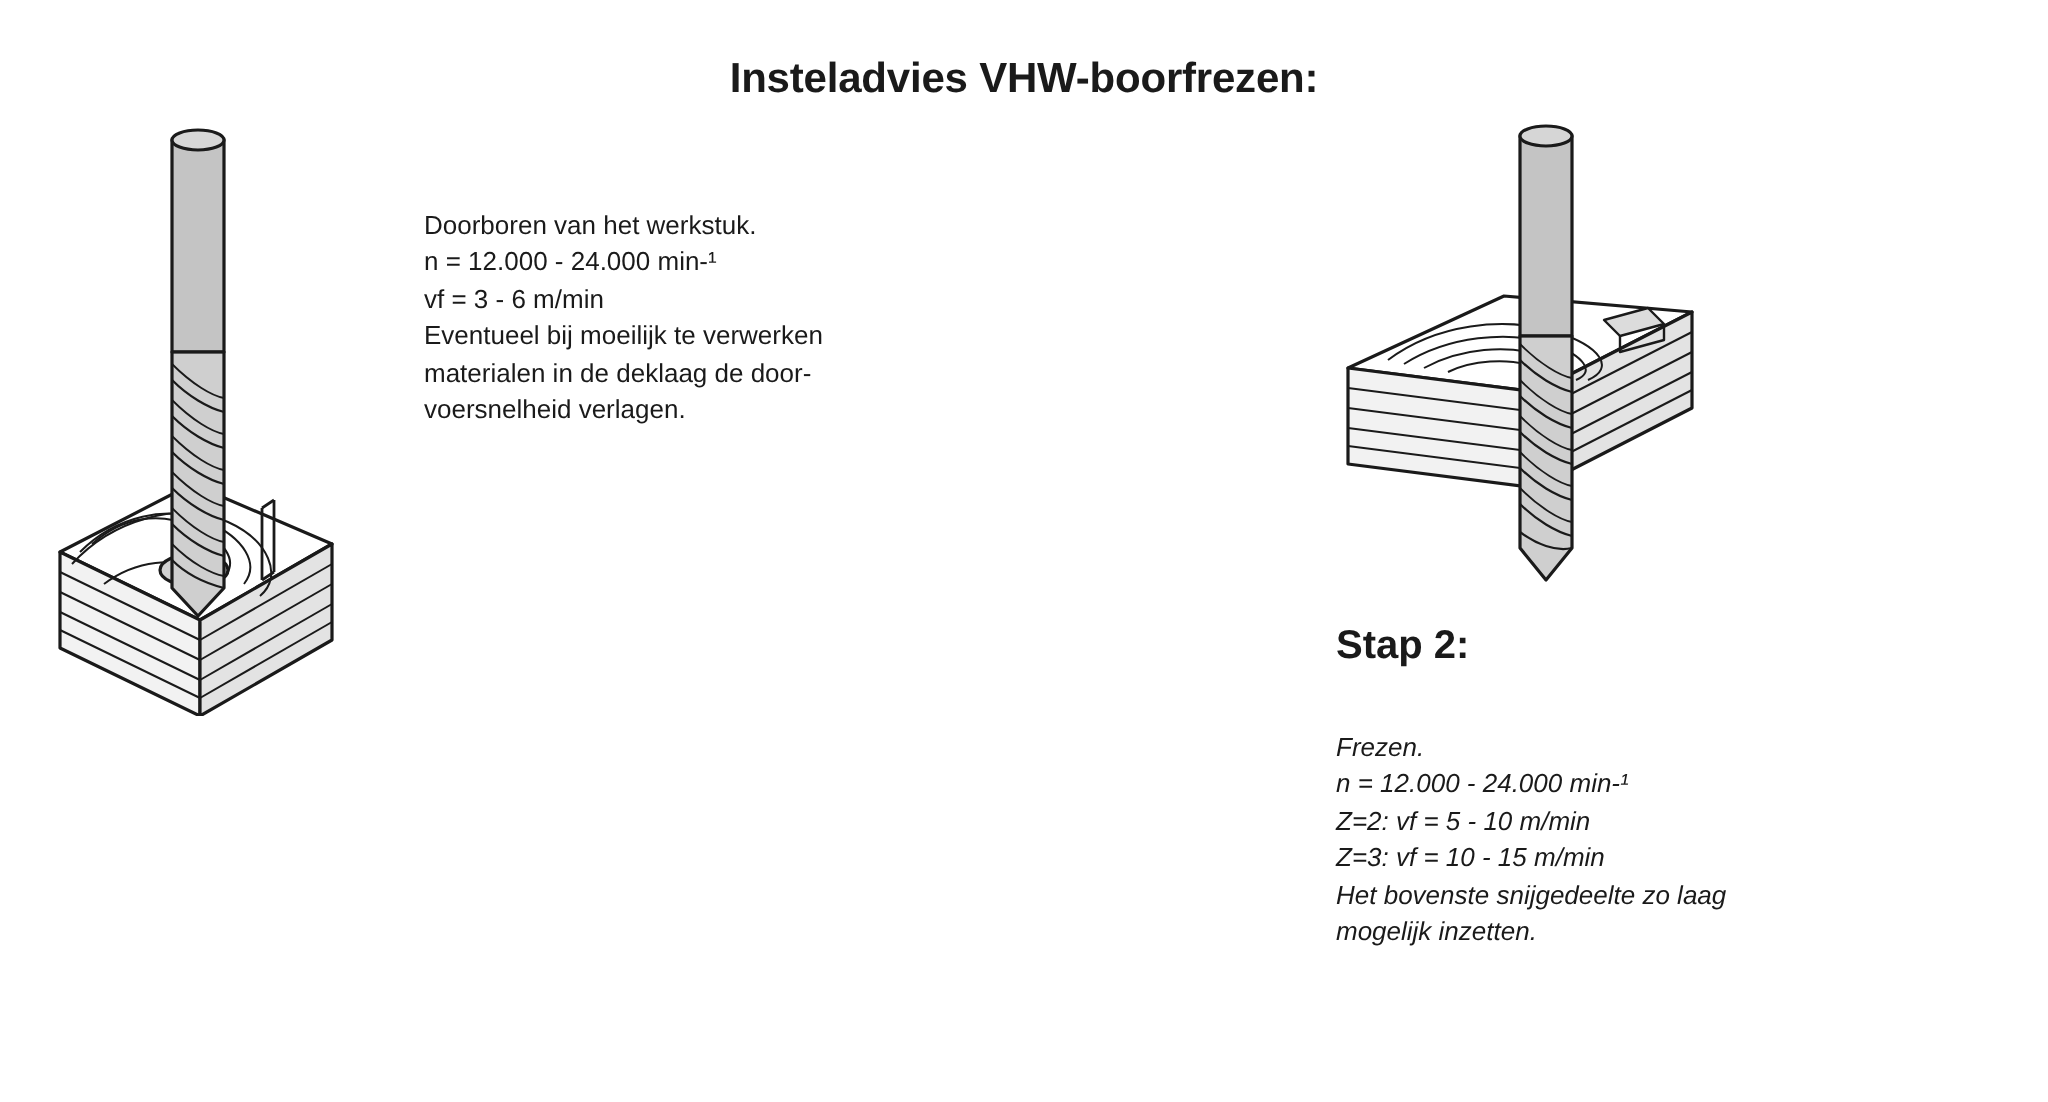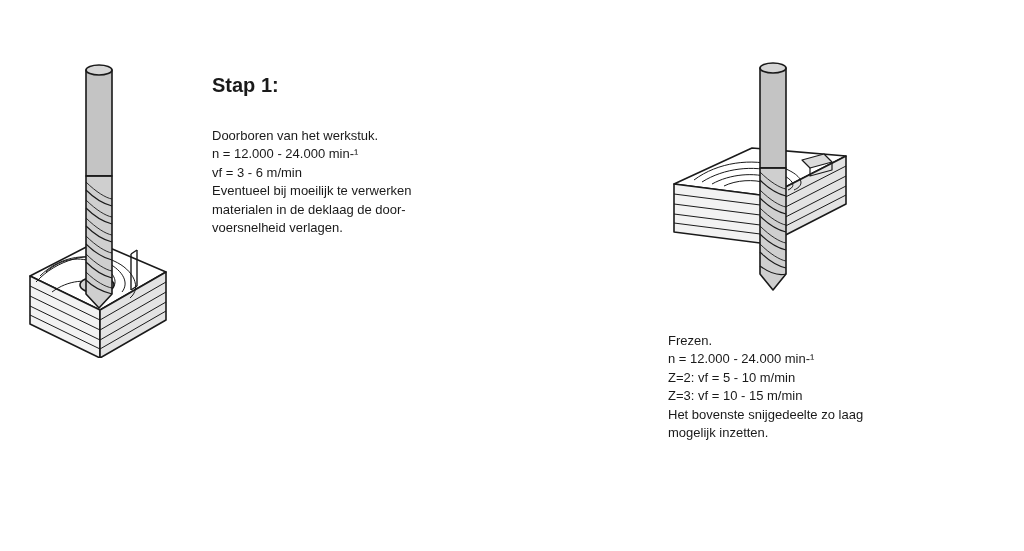--- a/index.html
+++ b/index.html
@@ -50,41 +50,43 @@
     margin-top: 30px;
   }
   
   #step2-block {
     position: absolute;
     left: 668px;
     top: 312px;
     width: 350px;
   }
   #step2-block .step-body {
-    margin-top: 20px;
+    margin-top: 30px;
+    font-style: italic;
   }
   
   .illus {
     position: absolute;
   }
   #illus-step1 {
     left: 18px;
     top: 58px;
   }
   #illus-step2 {
     left: 660px;
     top: 62px;
   }
   svg { display: block; }
 </style>
 </head>
 <body>
 
 <div class="page">
 
+  <div class="title">Insteladvies VHW-boorfrezen:</div>
 
   <div class="illus" id="illus-step1">
     <svg width="210" height="300" viewBox="0 0 210 300">
       <g stroke="#1a1a1a" stroke-width="1.6" fill="none" stroke-linejoin="round">
 
         <path d="M12 218 L78 184 L148 214 L82 252 Z" fill="#ffffff"></path>
 
         <path d="M12 218 L82 252 L82 300 L12 266 Z" fill="#f2f2f2"></path>
 
         <path d="M82 252 L148 214 L148 262 L82 300 Z" fill="#e3e3e3"></path>
@@ -128,21 +130,20 @@
         <path d="M68 178 C78 188 88 194 94 195" stroke-width="0.9"></path>
         <path d="M68 196 C78 206 88 212 94 213" stroke-width="0.9"></path>
         <path d="M68 214 C78 224 88 229 94 230" stroke-width="0.9"></path>
 
         <path d="M68 118 L94 118" stroke-width="1.2"></path>
       </g>
     </svg>
   </div>
 
   <div id="step1-block">
-    <div class="step-heading">Stap 1:</div>
     <div class="step-body">Doorboren van het werkstuk.
 n = 12.000 - 24.000 min-¹
 vf = 3 - 6 m/min
 Eventueel bij moeilijk te verwerken
 materialen in de deklaag de door-
 voersnelheid verlagen.</div>
   </div>
 
   <div class="illus" id="illus-step2">
     <svg width="230" height="250" viewBox="0 0 230 250">
@@ -188,20 +189,21 @@
         <path d="M100 146 C110 156 120 162 126 163" stroke-width="0.9"></path>
         <path d="M100 164 C110 174 120 180 126 181" stroke-width="0.9"></path>
         <path d="M100 182 C110 192 120 198 126 199" stroke-width="0.9"></path>
 
         <path d="M100 106 L126 106" stroke-width="1.2"></path>
       </g>
     </svg>
   </div>
 
   <div id="step2-block">
+    <div class="step-heading">Stap 2:</div>
     <div class="step-body">Frezen.
 n = 12.000 - 24.000 min-¹
 Z=2: vf =   5 - 10 m/min
 Z=3: vf = 10 - 15 m/min
 Het bovenste snijgedeelte zo laag
 mogelijk inzetten.</div>
   </div>
 
 </div>
 

